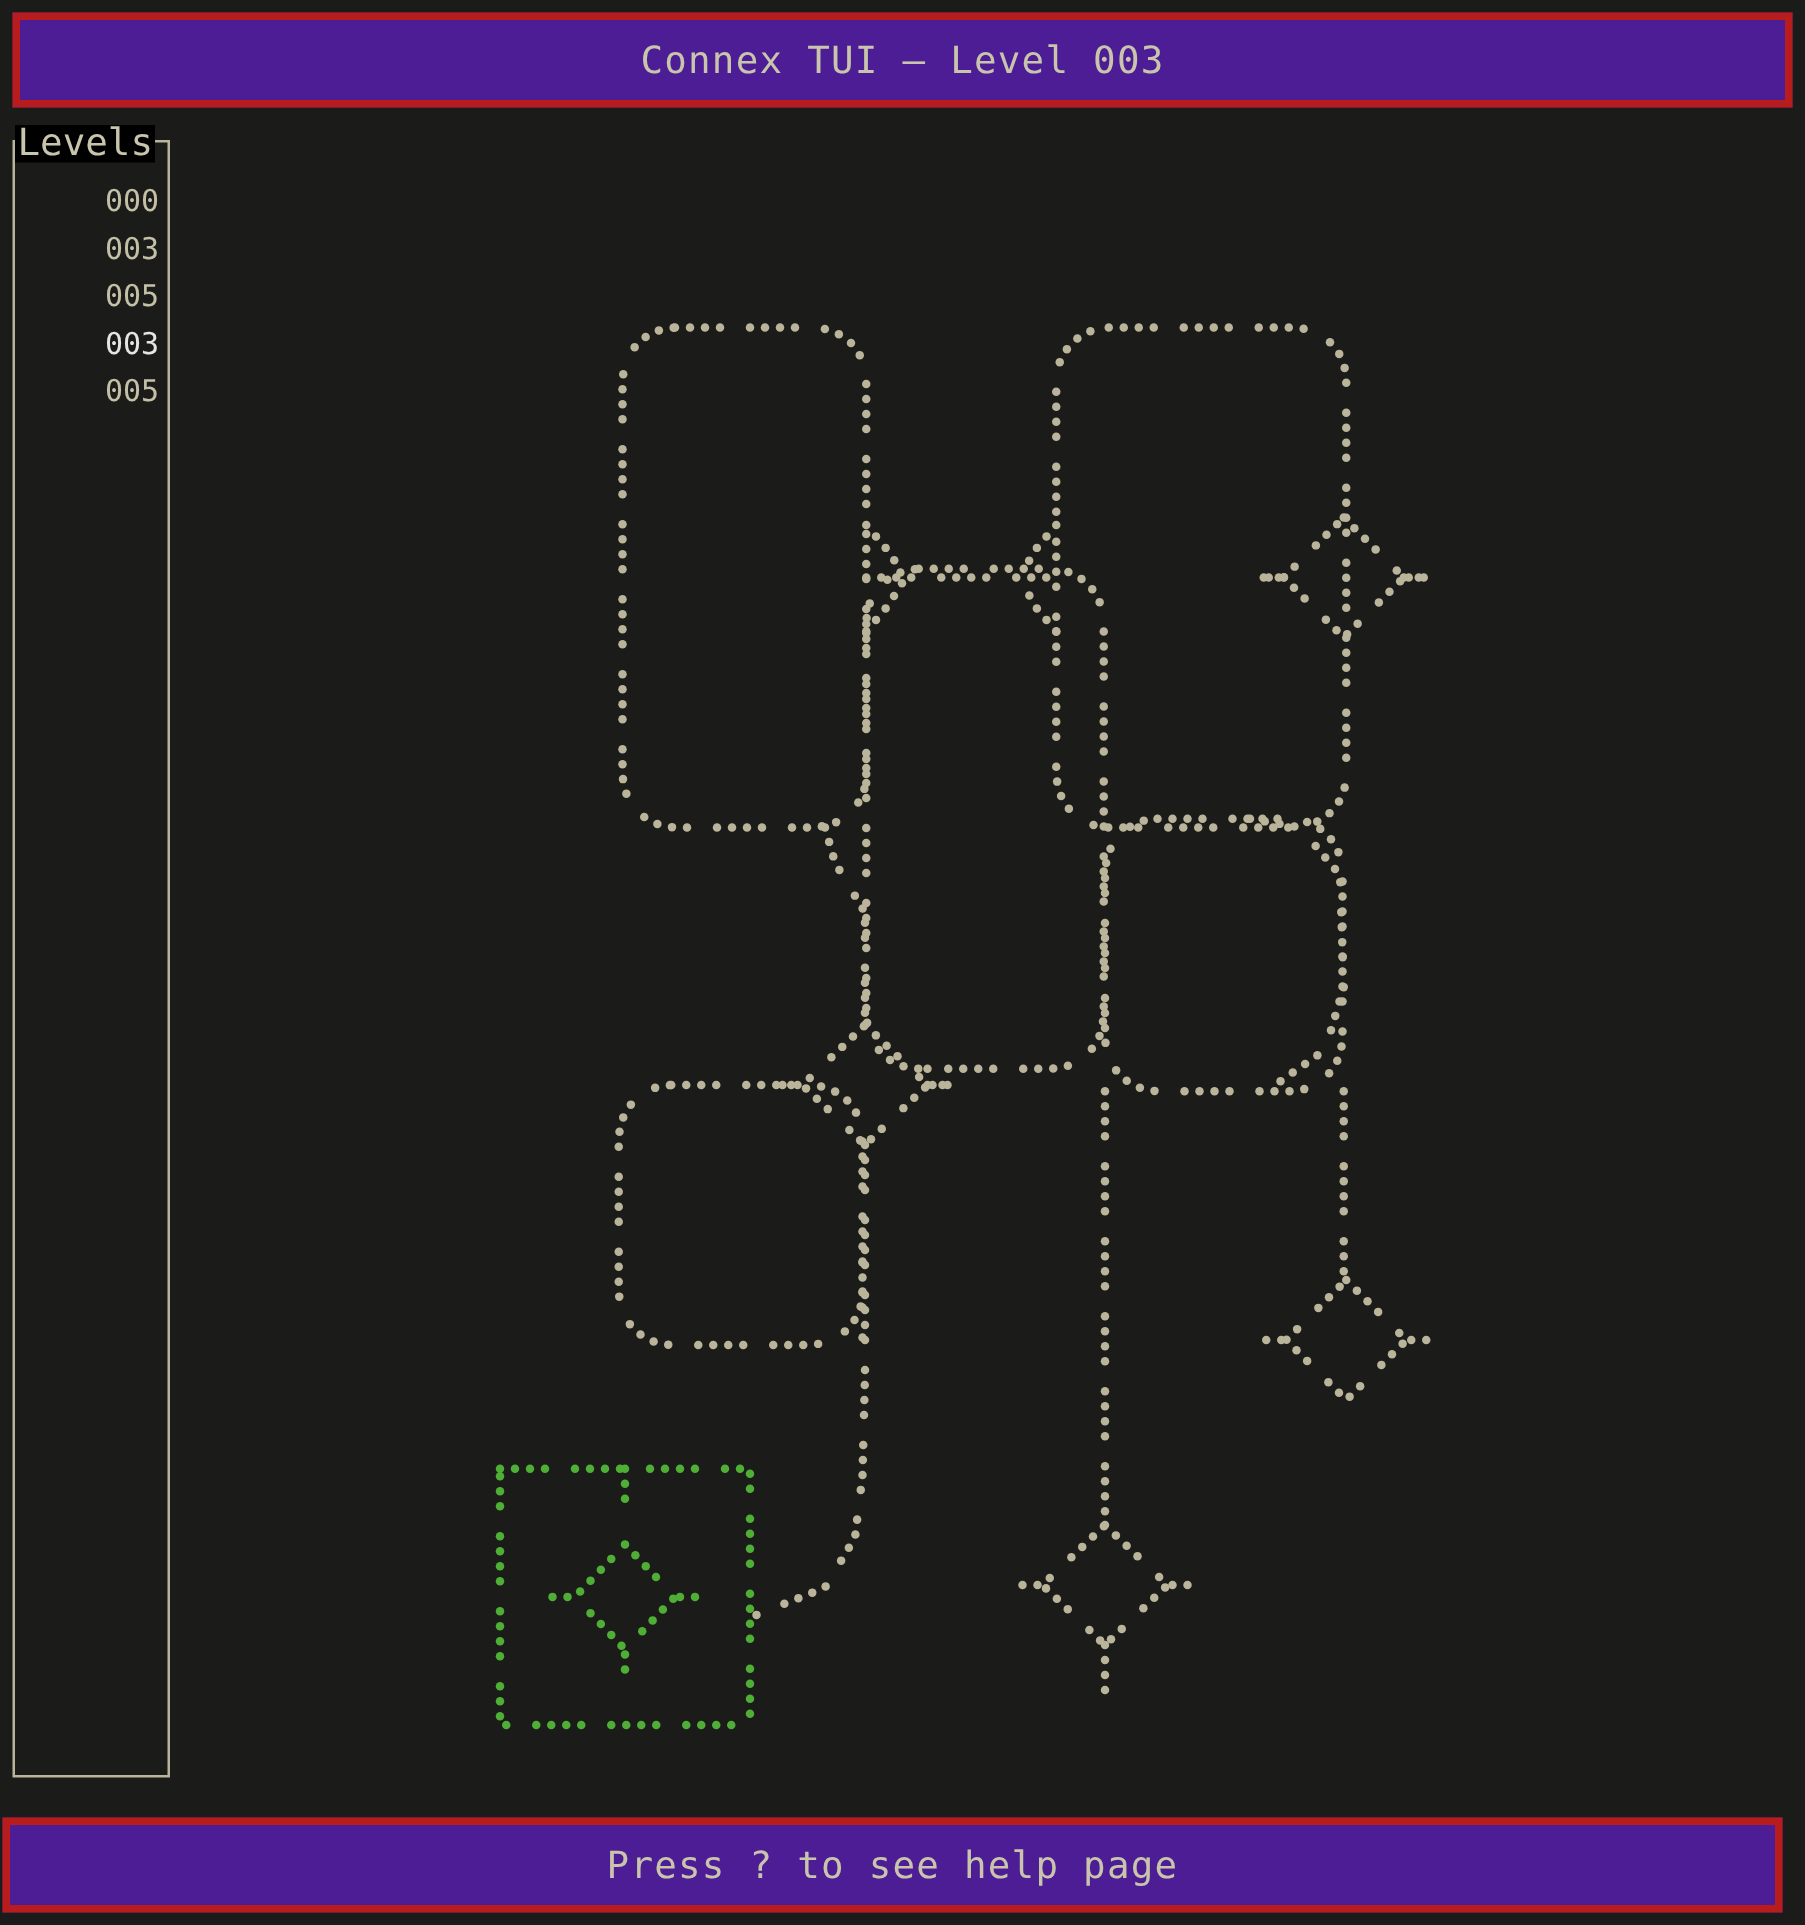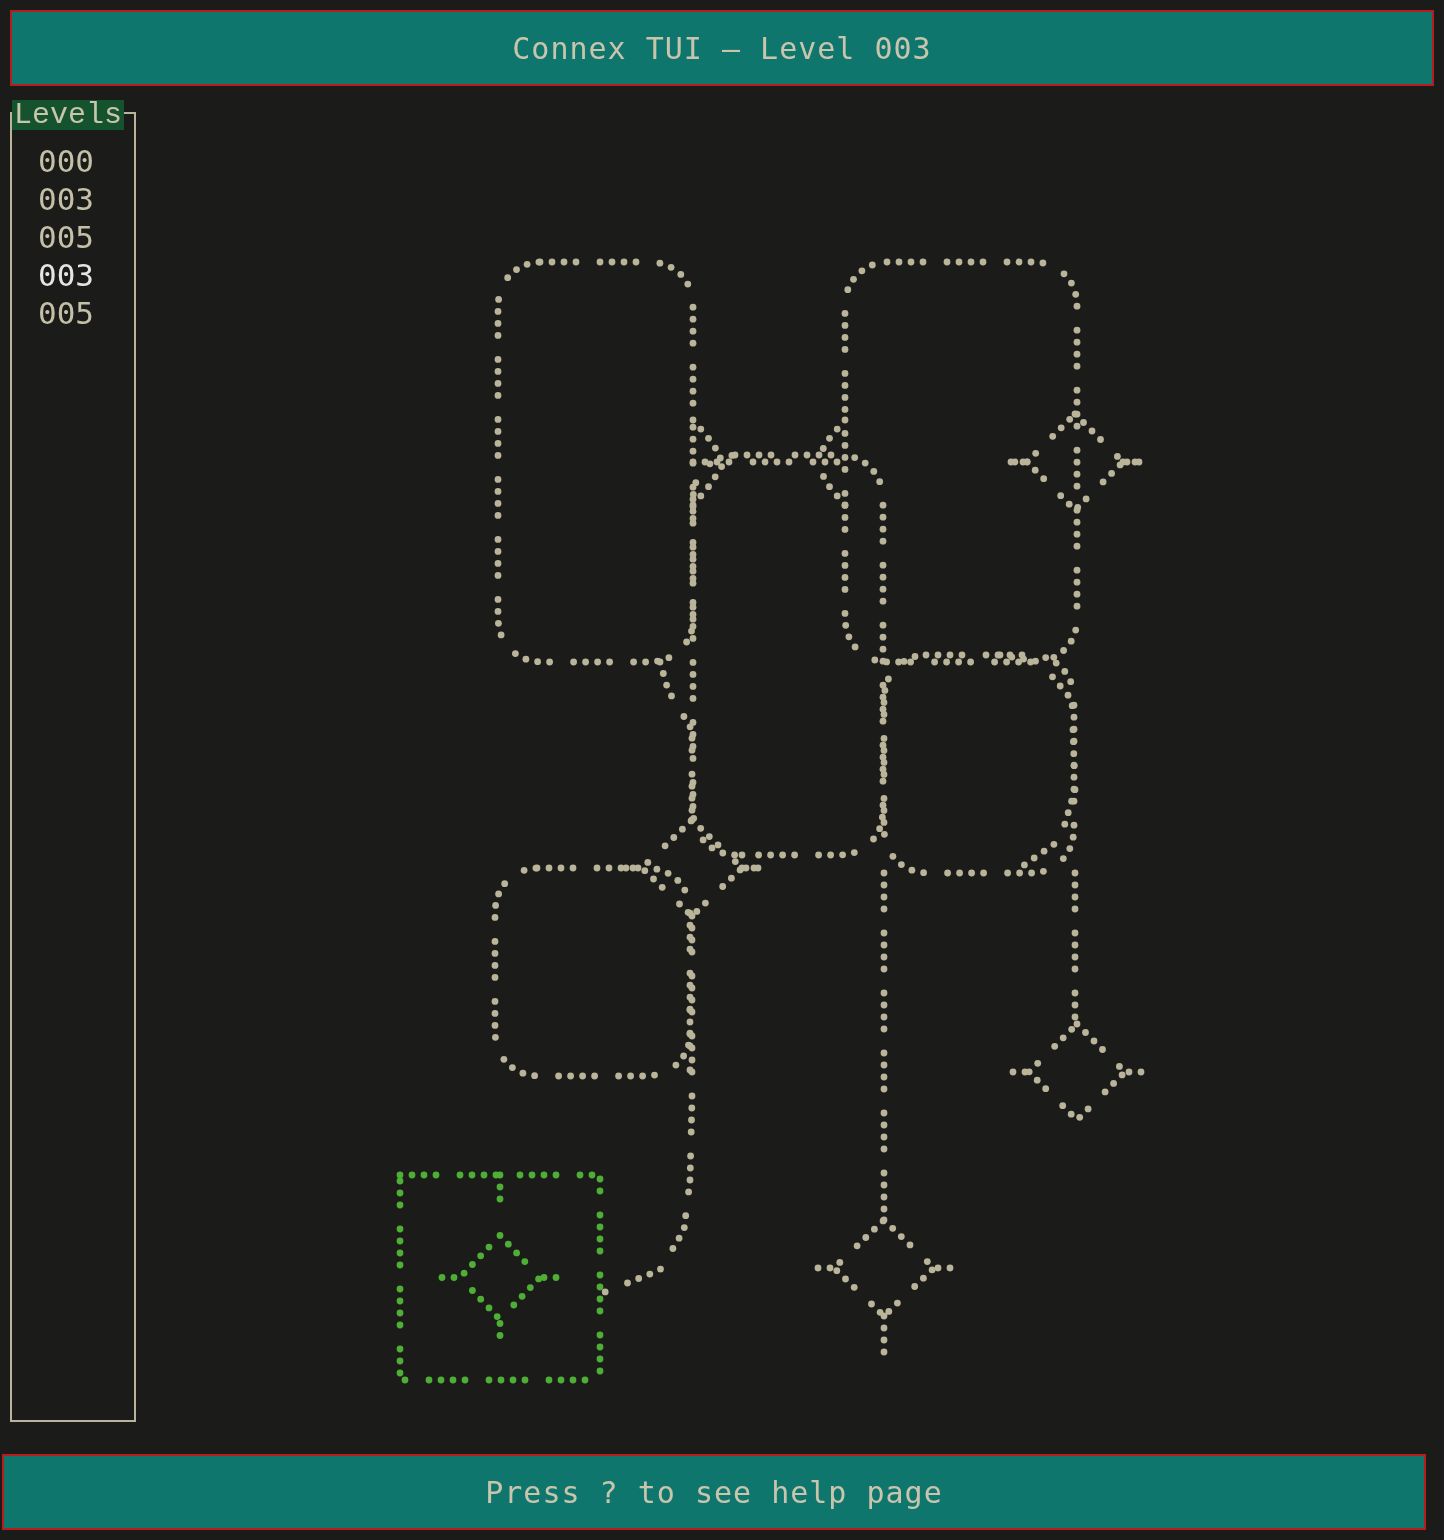--- a/index.html
+++ b/index.html
@@ -10,23 +10,23 @@
   body {
     width: 1444px;
     height: 1540px;
     position: relative;
     overflow: hidden;
     font-family: "DejaVu Sans Mono", "Liberation Mono", monospace;
     color: #c4c0a8;
   }
   .frame {
     position: absolute;
-    border: 2px solid #b91c1c;
+    border: 6px solid #b91c1c;
     box-sizing: border-box;
-    background: #0f766e;
+    background: #4c1d95;
   }
   #title-bar {
     left: 10px;
     top: 10px;
     width: 1424px;
     height: 76px;
     display: flex;
     align-items: center;
     justify-content: center;
   }
@@ -62,39 +62,39 @@
     border: 2px solid #b9b49a;
     background: #1b1b19;
   }
   #sidebar-legend {
     position: absolute;
     left: 12px;
     top: 100px;
     font-size: 30px;
     line-height: 30px;
     color: #c9c5ad;
-    background: #14532d;
+    background: #000000;
     padding: 0 2px;
     z-index: 5;
     white-space: pre;
-    font-family: Liberation Mono, monospace;
   }
   #sidebar-list {
     position: absolute;
     left: 10px;
     top: 142px;
     width: 126px;
     z-index: 4;
   }
   .level-item {
-    font-size: 31px;
+    font-size: 24px;
     line-height: 38px;
     padding-left: 28px;
     color: #c4c0a8;
     white-space: pre;
+    margin-left: 46px;
   }
   .level-item.active {
     color: #e5e5e5;
   }
   #graph-area {
     position: absolute;
     left: 140px;
     top: 92px;
     width: 1294px;
     height: 1352px;

